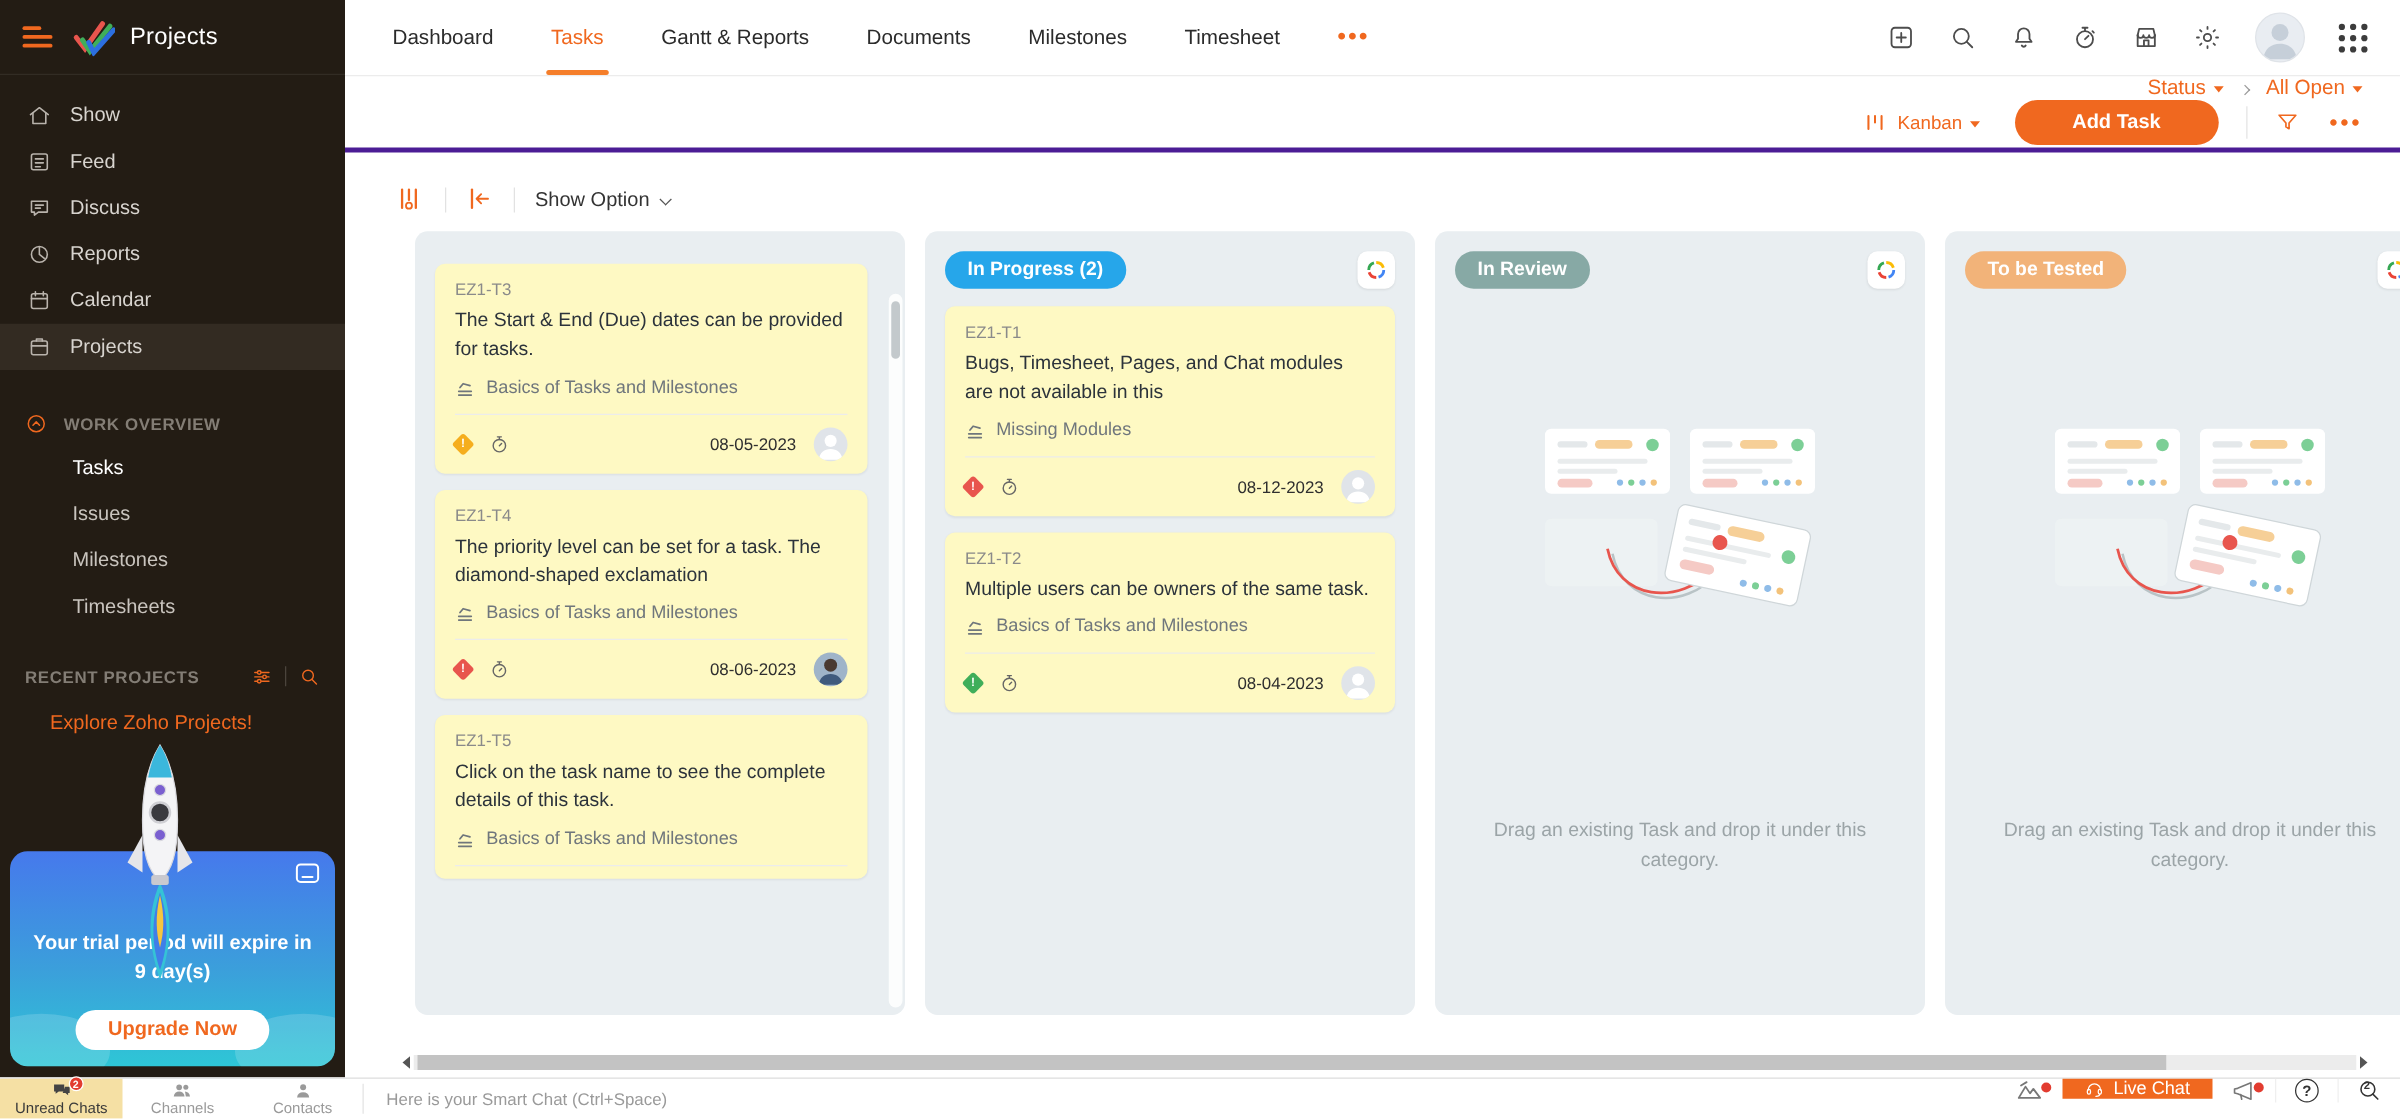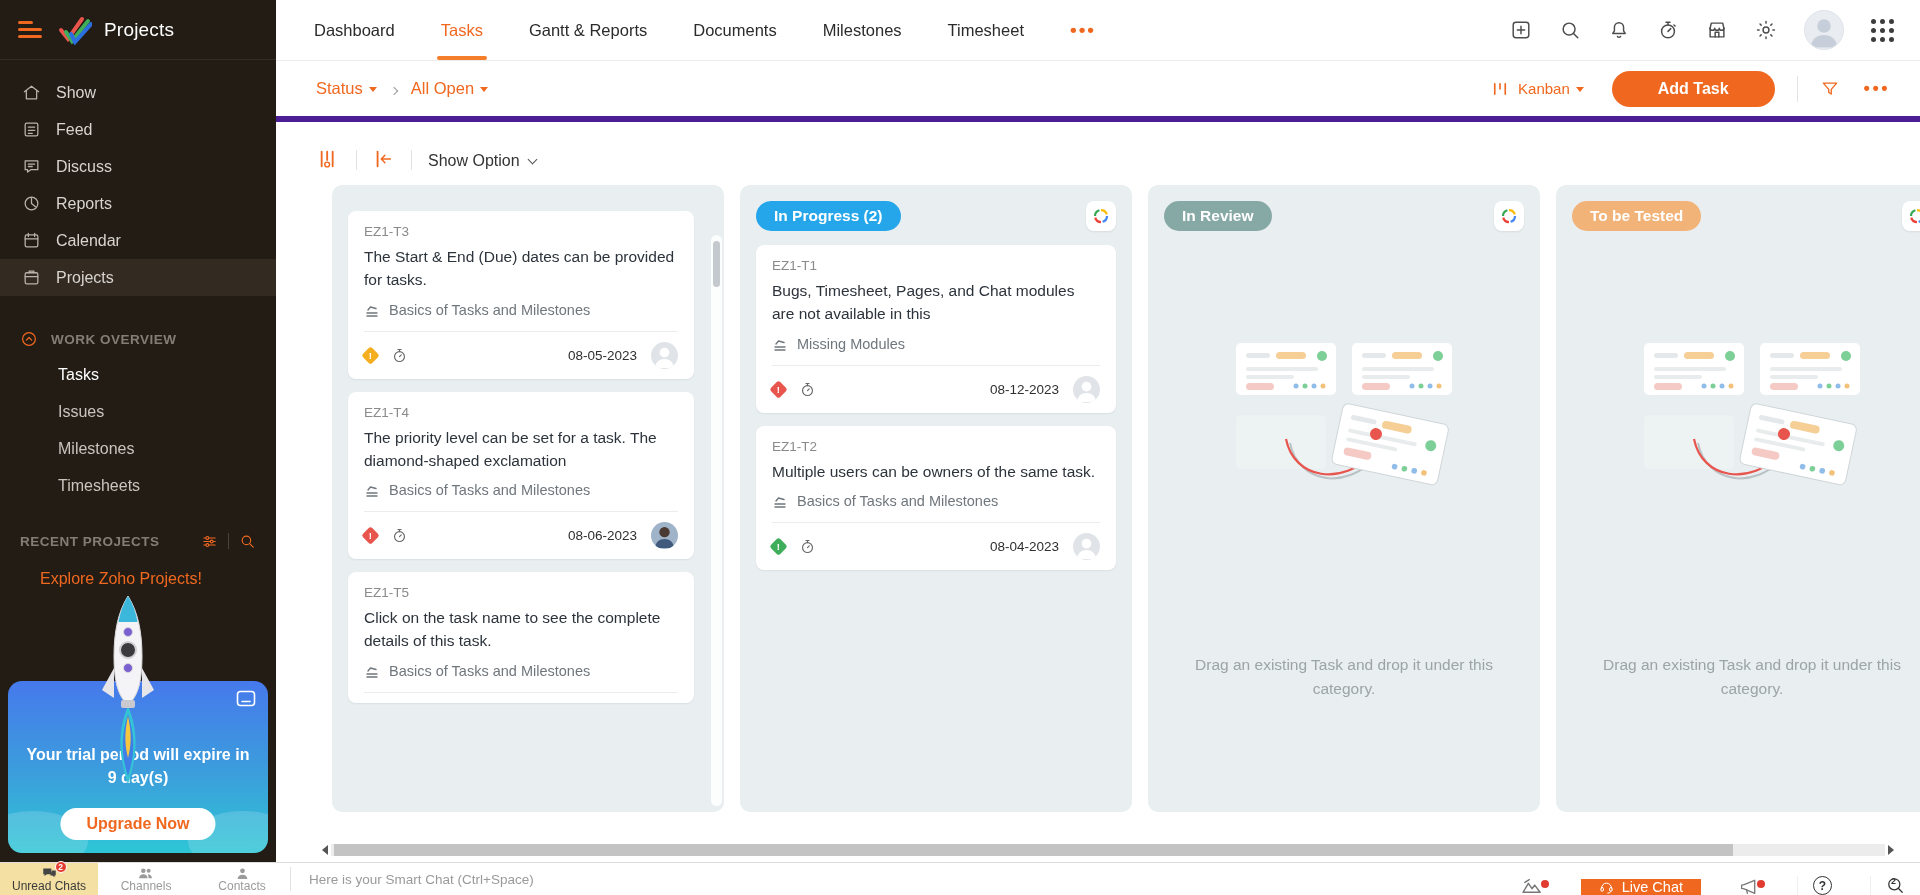--- a/index.html
+++ b/index.html
@@ -52,21 +52,21 @@
   .tab.active { color:#f0681f; }
   .tab.active::after { content:""; position:absolute; left:-4px; right:-4px; bottom:0; height:4px; background:#f57e2a; border-radius:3px; }
   .tab-dots { display:flex; align-items:center; color:#f0681f; font-size:19px; letter-spacing:2px; font-weight:bold; cursor:pointer; }
   .top-icons { margin-left:auto; display:flex; align-items:center; gap:27px; color:#4d4d4d; }
   .top-icons .tico { cursor:pointer; }
   .avatar-lg { width:40px; height:40px; border-radius:50%; background:#e9edf2; border:1px solid #dfe3e8; overflow:hidden; cursor:pointer; }
   .grid9 { display:grid; grid-template-columns:repeat(3,5px); grid-gap:4px; cursor:pointer; }
   .grid9 i { width:5px; height:5px; border-radius:50%; background:#3c3c3c; }
 
   
-  .row2 { position:absolute; left:276px; top:61px; right:0; height:61px; background:#fff; border-bottom:6px solid #4c1d95; display:flex; align-items:center; padding:0 30px 0 40px; z-index:4; }
+  .row2 { position:absolute; left:276px; top:61px; right:0; height:61px; background:#fff; border-bottom:4px solid #4c1d95; display:flex; align-items:flex-end; padding:0 30px 0 40px; z-index:4;flex-direction:column; }
   .crumb { display:flex; align-items:center; font-size:16.5px; color:#f0681f; cursor:pointer; }
   .crumb-sep { margin:0 14px; color:#9a9a9a; }
   .row2-right { margin-left:auto; display:flex; align-items:center; }
   .kanban-ic { color:#f0681f; margin-right:9px; }
   .view-label { color:#f0681f; font-size:15px; display:flex; align-items:center; cursor:pointer; }
   .add-task-btn { margin-left:28px; background:#f0681f; border:none; color:#fff; font-weight:bold; font-size:16px; padding:9px 46px; border-radius:18px; cursor:pointer; }
   .vdiv { width:1px; height:26px; background:#e4e4e4; margin:0 22px; }
   .funnel { color:#f0681f; cursor:pointer; }
   .more-dots { color:#f0681f; font-size:18px; letter-spacing:2.5px; font-weight:bold; margin-left:24px; cursor:pointer; }
 
@@ -85,21 +85,21 @@
   .pill.open { background:#67c07e; } .pill.prog { background:#26a6ea; }
   .pill.review { background:#87a9a5; } .pill.test { background:#f2b379; }
   .col-btns { margin-left:auto; display:flex; gap:8px; }
   .sq-btn { width:30px; height:30px; background:#fff; border:none; border-radius:8px; display:flex; align-items:center; justify-content:center; box-shadow:0 1px 2px rgba(0,0,0,.08); cursor:pointer; }
   .sq-btn .plus { color:#f0681f; font-size:20px; font-weight:bold; line-height:1; margin-top:-2px; }
   .vtrack { position:absolute; right:2px; top:50px; bottom:6px; width:11px; background:#fcfdfd; border-radius:6px; }
   .vthumb { position:absolute; right:4px; top:56px; width:7px; height:46px; background:#c3c9cc; border-radius:4px; cursor:pointer; }
 
   .cards { margin-top:12px; }
   .col.has-scroll .cards { margin-right:14px; }
-  .card { background:#ffffff; border-radius:8px; padding:13px 16px 10px; margin-bottom:13px; box-shadow:0 1px 2px rgba(20,30,40,.07); cursor:pointer; }
+  .card { background:#fef9c3; border-radius:8px; padding:13px 16px 10px; margin-bottom:13px; box-shadow:0 1px 2px rgba(20,30,40,.07); cursor:pointer; }
   .card-id { color:#8a8a8a; font-size:13.5px; margin-bottom:6px; }
   .card-title { color:#2c333b; font-size:15.5px; line-height:1.5; }
   .mile-row { margin-top:10px; display:flex; align-items:center; gap:9px; color:#6f767c; font-size:14.5px; }
   .card-div { border-top:1px solid #ececec; margin-top:13px; }
   .card-foot { display:flex; align-items:center; gap:14px; padding-top:10px; }
   .diamond { width:13px; height:13px; border-radius:2.5px; transform:rotate(45deg); display:flex; align-items:center; justify-content:center; }
   .diamond span { transform:rotate(-45deg); color:#fff; font-size:9.5px; font-weight:bold; line-height:1; }
   .diamond.high { background:#e8554d; } .diamond.med { background:#f5ae1e; } .diamond.low { background:#3fae5a; }
   .foot-date { margin-left:auto; color:#2f2f2f; font-size:13.5px; }
   .avatar-sm { width:27px; height:27px; border-radius:50%; background:#e0e4e9; overflow:hidden; flex:none; }
@@ -121,21 +121,21 @@
   .chatbar { position:absolute; left:0; right:0; bottom:0; height:33px; background:#fff; border-top:1px solid #ddd; display:flex; align-items:stretch; z-index:7; }
   .chat-tab { display:flex; flex-direction:column; align-items:center; justify-content:flex-end; padding:2px 12px 2px; min-width:96px; cursor:pointer; color:#9a9a9a; }
   .chat-tab .ct-label { font-size:12px; line-height:1.1; }
   .chat-tab.active { background:#f5e0a4; color:#3a3a3a; }
   .ct-ico { position:relative; height:13px; margin-bottom:1px; }
   .badge { position:absolute; top:-5px; right:-10px; min-width:12px; height:12px; border-radius:7px; background:#e23c30; border:1px solid #fff; color:#fff; font-size:8.5px; font-weight:bold; display:flex; align-items:center; justify-content:center; padding:0 2px; }
   .chat-sep { width:1px; background:#e3e3e3; margin:4px 0; }
   .chat-input-wrap { flex:1; display:flex; align-items:center; padding-left:18px; }
   .chat-input-wrap input { border:none; outline:none; width:100%; font-size:13.5px; color:#000000; font-family:"Liberation Sans",sans-serif; }
   .chat-input-wrap input::placeholder { color:#9a9a9a; }
-  .chat-right { display:flex; align-items:flex-end;gap:23px; }
+  .chat-right { display:flex; align-items:flex-start; }
   .cr-item { display:flex; align-items:center; padding:0 15px; color:#777; position:relative; cursor:pointer; border-left:1px solid #efefef; }
   .dot-badge { position:absolute; top:3px; right:9px; width:8px; height:8px; border-radius:50%; background:#e23c30; }
   .livechat-btn { display:flex; align-items:center; gap:8px; background:#f0681f; color:#fff; border:none; padding:0 18px; font-size:14.5px; cursor:pointer; }
   .help-circle { width:19px; height:19px; border:1.7px solid #333; border-radius:50%; color:#333; font-size:12px; font-weight:bold; display:flex; align-items:center; justify-content:center; }
   .zoom-wrap { position:relative; color:#333; }
   .zoom-num { position:absolute; top:0px; left:5px; font-size:9px; font-weight:bold; color:#333; }
 </style>
 </head>
 <body>
 

